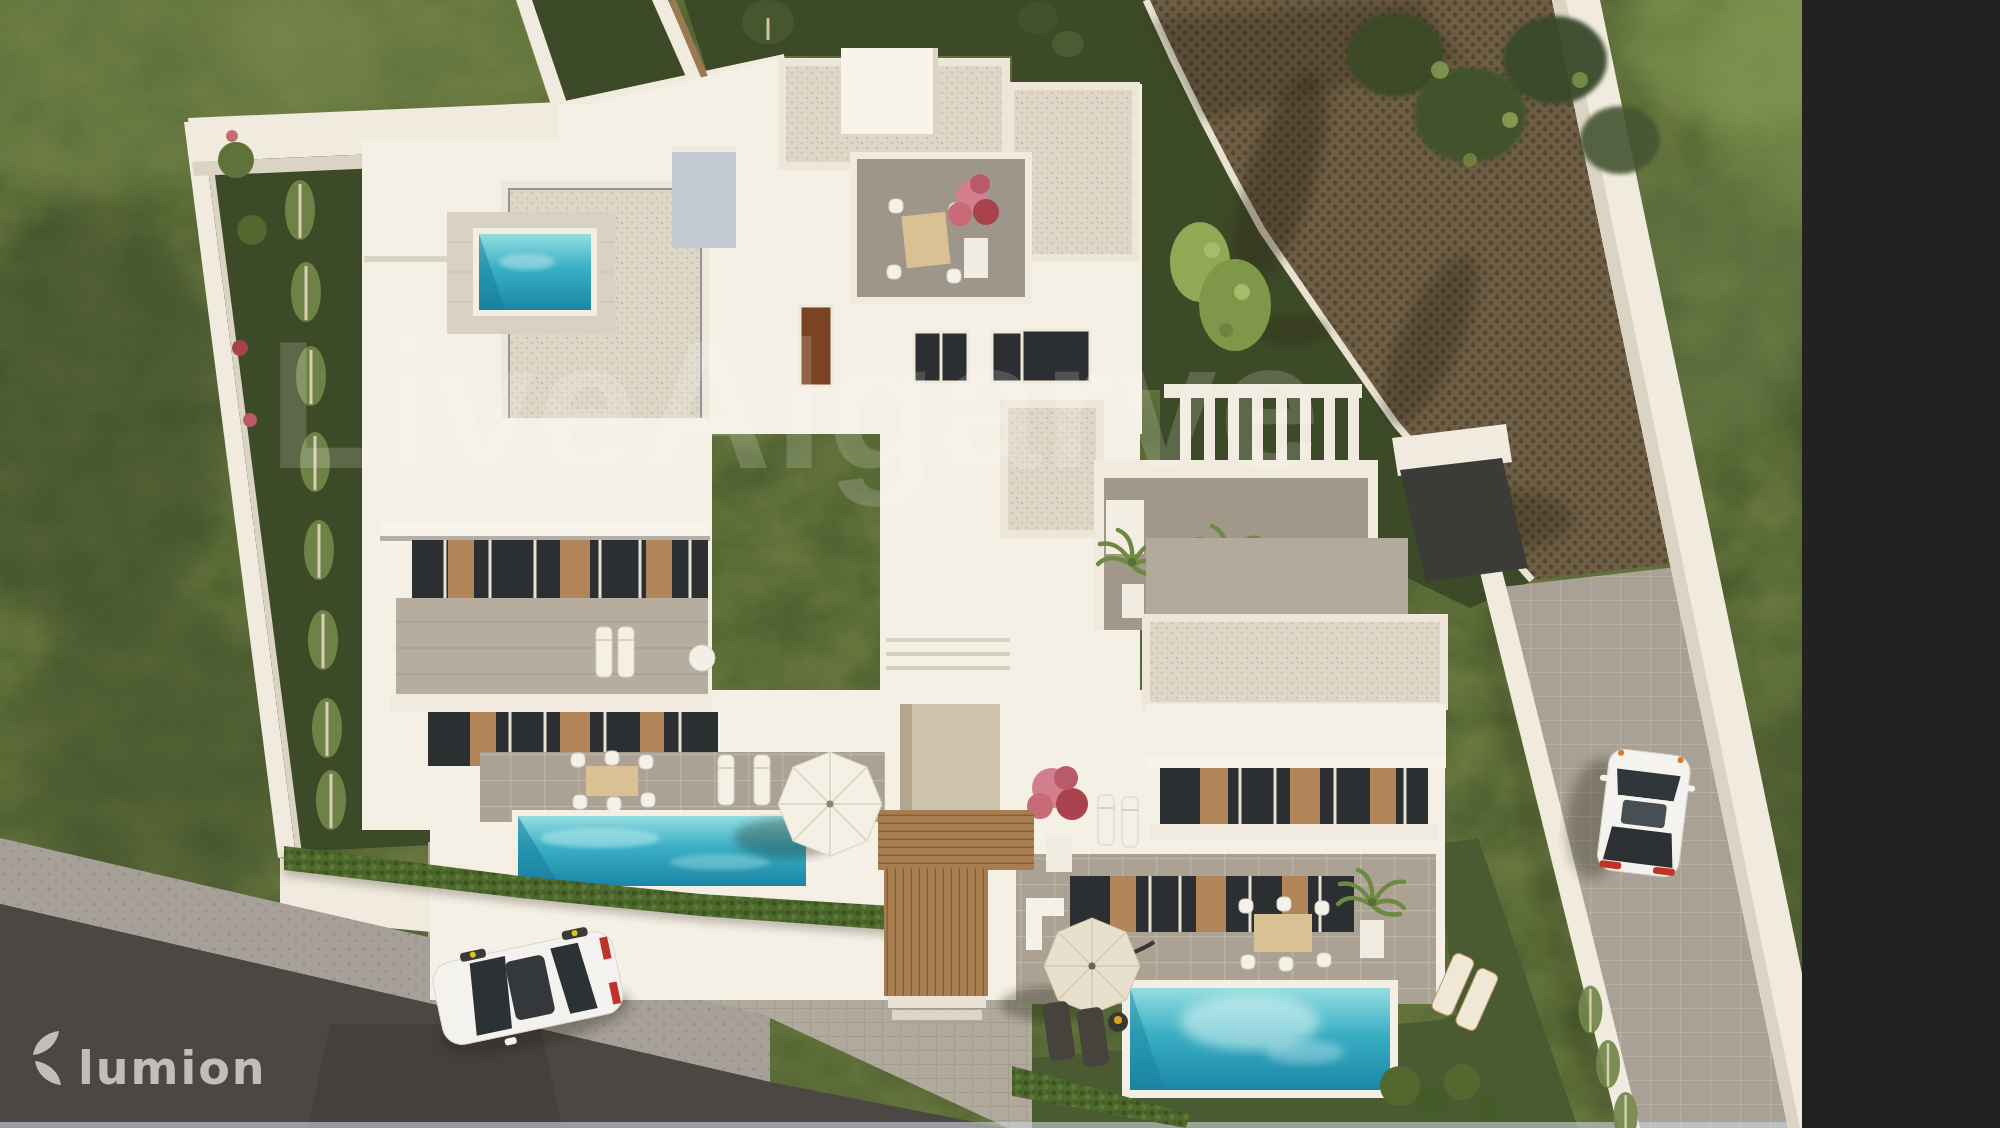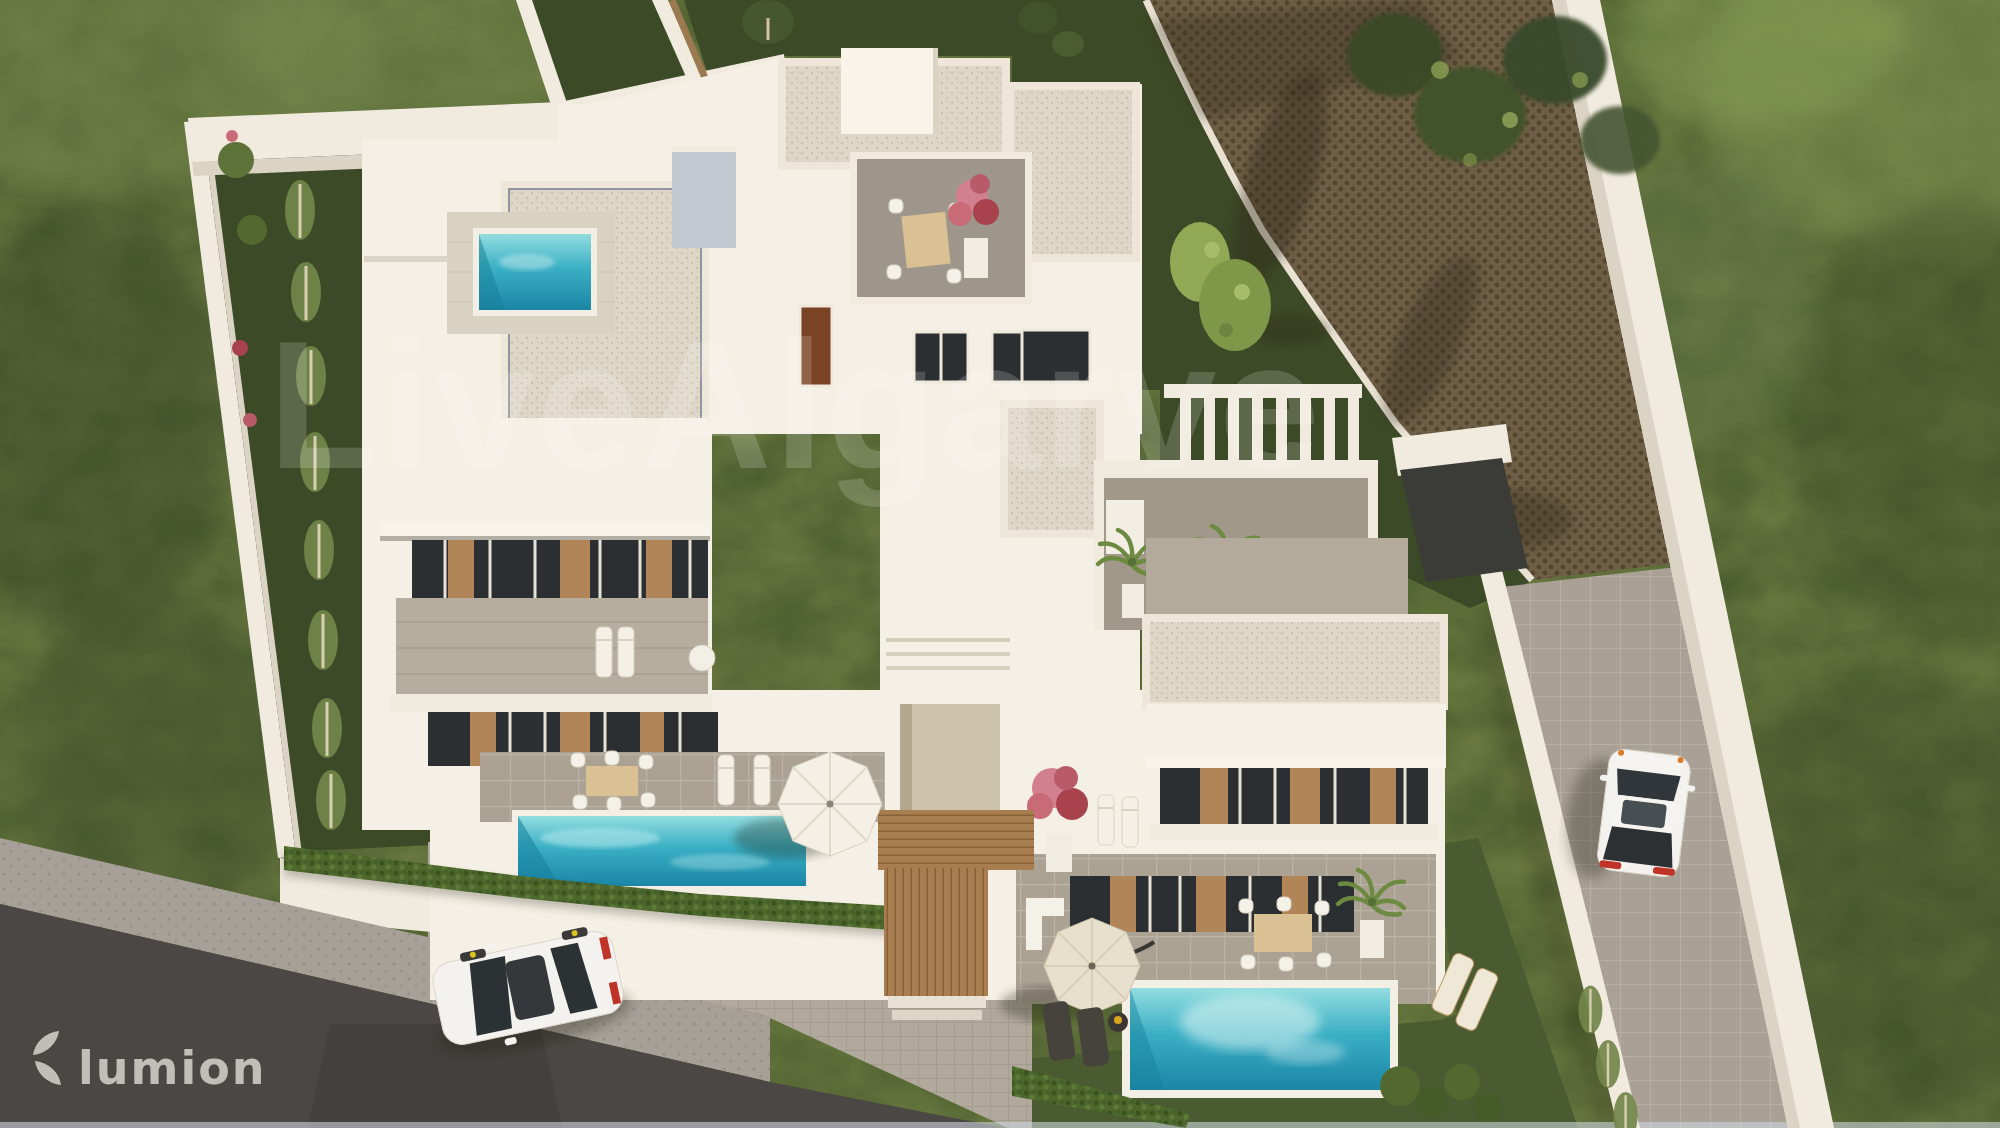--- a/index.html
+++ b/index.html
@@ -1,16 +1,16 @@
 <!DOCTYPE html>
 <html style="--wall: #f1ebdf; --wallShadow: #dbd4c4; --facade: #f5f0e5; --lawnDark: #3d4a27; --lawnMid: #4a5a31; --vegWild: #56663e; --road: #4b4744; --sidewalk: #a7a098; --plaza: #b0a99c; --cobbleBrown: #6e5e45; --terrace: #a29889; --terraceB: #9e968a; --glass: #2b2f31; --wood: #b18557; --roofSpeckle: #ded6c6; --poolLight: #93dde0; --poolMid: #3aafc4; --poolDeep: #1b86a6; --hedge: #4d672c; --flowerPink: #d2808f; --flowerRed: #a8434e; --carWhite: #f4f2ee; --watermark: rgba(255,255,255,0.17); --logo: #d6d3cd;"><head>
 <meta charset="utf-8">
 <style>
   html,body{margin:0;padding:0;background:#222;}
-  #stage{position:relative;width:2000px;height:1128px;overflow:hidden;font-family:"Liberation Sans",sans-serif;}
+  #stage{position:relative;width:1802px;height:1128px;overflow:hidden;font-family:"Liberation Sans",sans-serif;}
   svg{display:block}
   .wall{fill:var(--wall,#f1ebdf)}
   .wallsh{fill:var(--wallShadow,#dbd4c4)}
   .fac{fill:var(--facade,#f5f0e5)}
   .lawnD{fill:var(--lawnDark,#3d4a27)}
   .lawnM{fill:var(--lawnMid,#4a5a31)}
   .roadF{fill:var(--road,#4b4744)}
   .terr{fill:var(--terrace,#a29889)}
   .terrB{fill:var(--terraceB,#9e968a)}
   .glass{fill:var(--glass,#2b2f31)}

